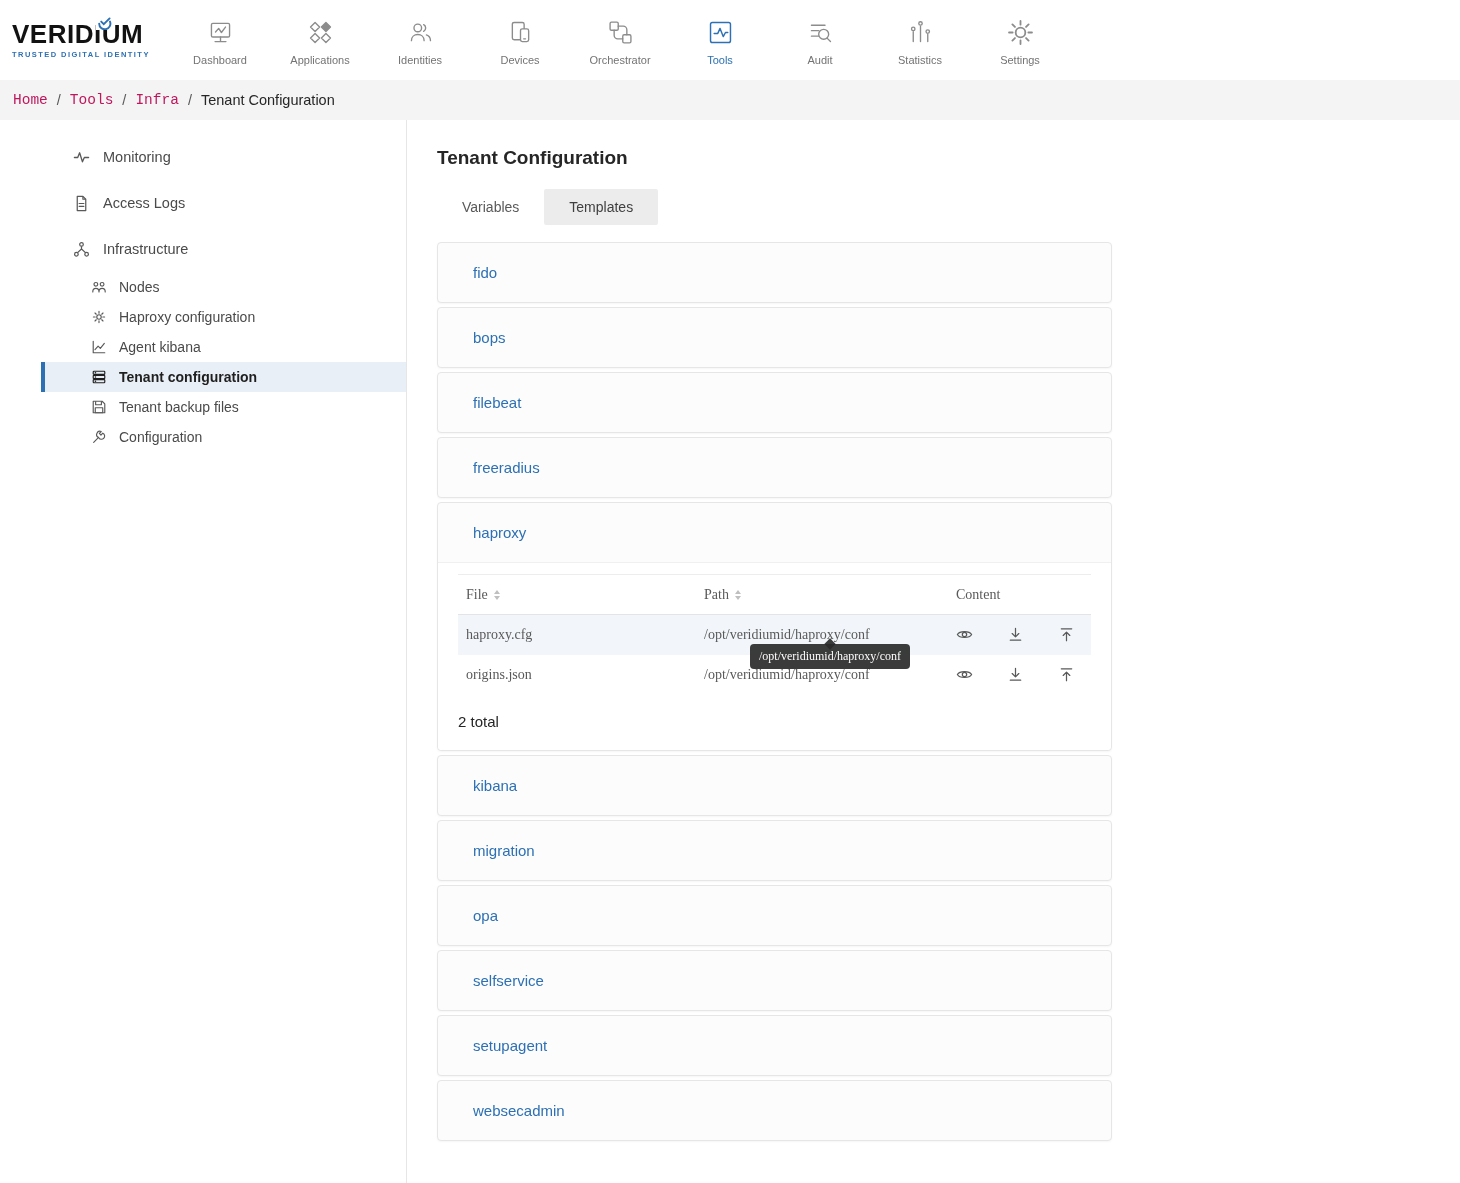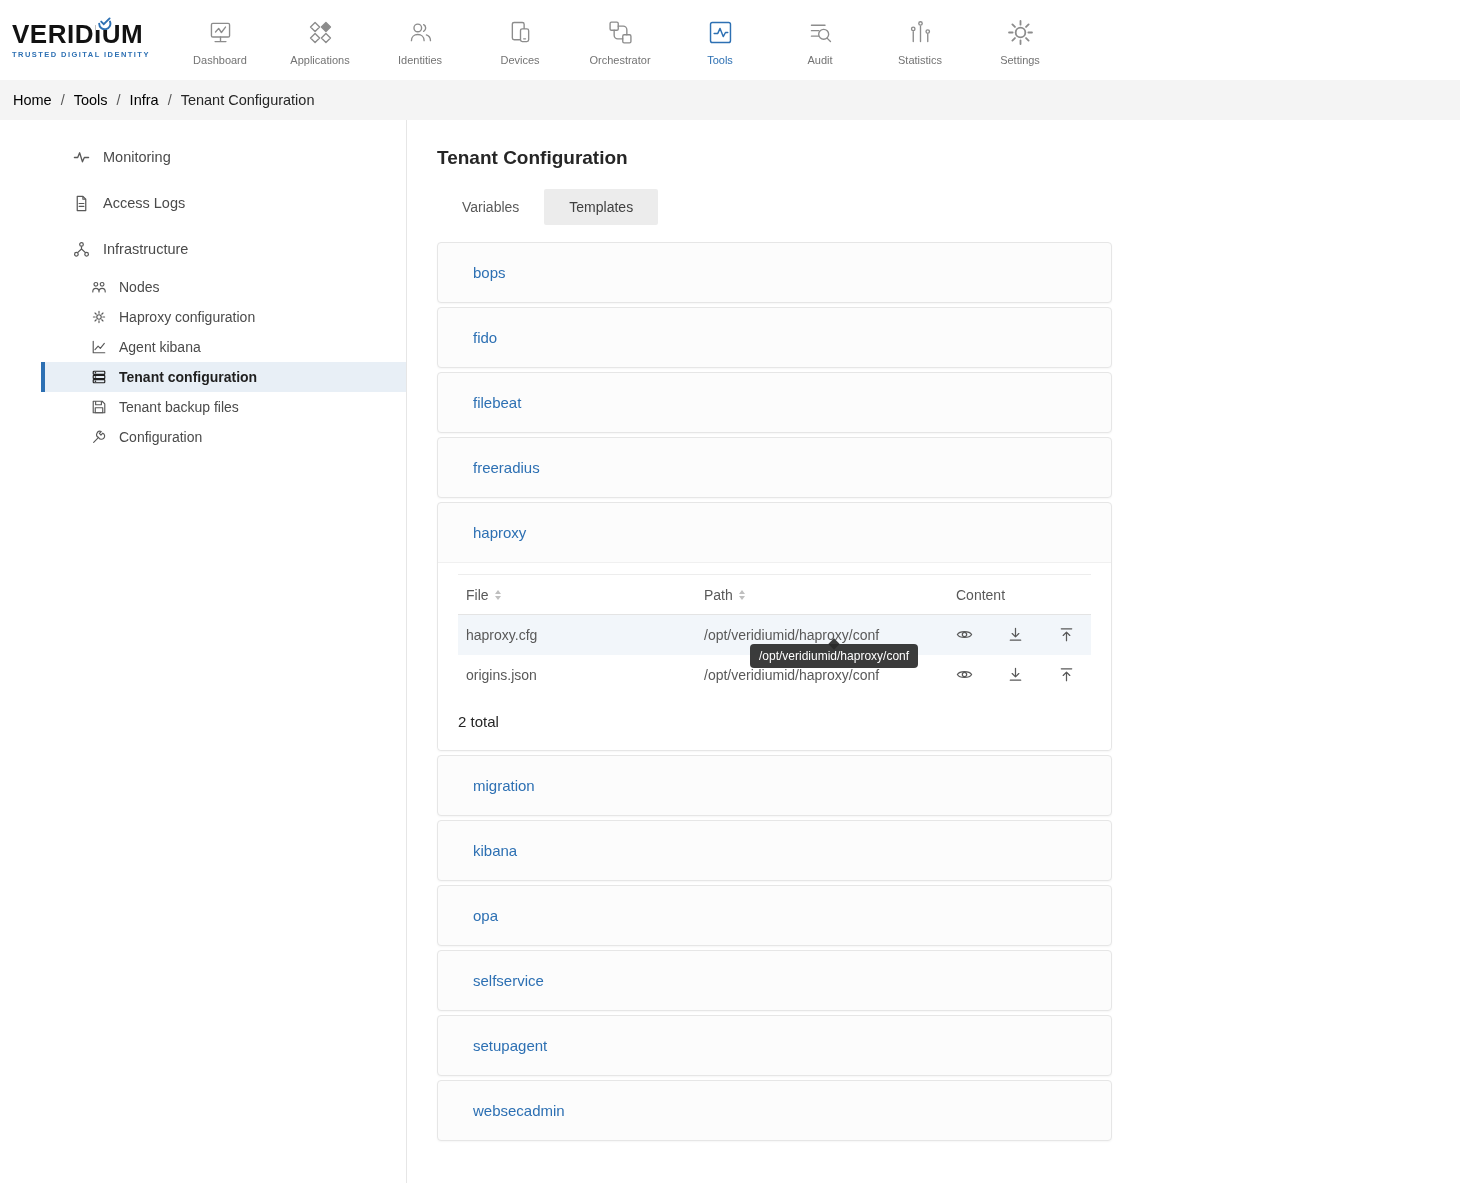--- a/index.html
+++ b/index.html
@@ -21,21 +21,21 @@
   .nav-item { width:100px; display:flex; flex-direction:column; align-items:center; gap:7px;
               color:#8c8c8c; font-size:11px; cursor:pointer; padding-top:4px; }
   .nav-item svg { width:29px; height:29px; display:block; }
   .nav-item .nav-label { color:#737373; }
   .nav-item.active { color:#2d70b3; }
   .nav-item.active .nav-label { color:#2d70b3; }
 
   
   .breadcrumb { height:40px; background:#f4f4f4; display:flex; align-items:center;
                 padding-left:13px; font-size:14.5px; gap:9px; color:#262626; }
-  .crumb-link { color:#000000; cursor:pointer; }
+  .crumb-link { color:#be185d; cursor:pointer;font-family:Liberation Mono, monospace; }
   .crumb-sep { color:#595959; }
   .crumb-current { color:#262626; }
 
   
   .layout { display:flex; align-items:stretch; }
   .sidebar { width:407px; min-height:1063px; border-right:1px solid #e6e6e6;
              padding-top:14px; flex-shrink:0;padding-left:41px; }
   .side-item { display:flex; align-items:center; gap:13px; height:46px; padding-left:32px;
                font-size:14.5px; color:#4a4a4a; cursor:pointer; }
   .side-item svg { width:17px; height:17px; flex-shrink:0; color:#595959; }
@@ -53,21 +53,21 @@
   .tab.active { background:#ececec; border-radius:2px; color:#404040; }
 
   .panels { width:675px; margin-top:17px; display:flex; flex-direction:column; gap:4px; padding-bottom:40px; }
   .panel { background:#fcfcfc; border:1px solid #e6e6e6; border-radius:4px;
            box-shadow:0 1px 2px rgba(0,0,0,0.04); }
   .panel-header { height:59px; display:flex; align-items:center; padding-left:35px; cursor:pointer; }
   .panel-label { color:#2d70b3; font-size:15px; }
 
   .panel.expanded .panel-body { background:#fff; border-top:1px solid #f0f0f0;
            border-radius:0 0 4px 4px; padding:11px 20px 20px 20px; }
-  .table-wrap { position:relative; }
+  .table-wrap { position:relative;font-family:Liberation Serif, serif; }
   table.tpl-table { width:100%; border-collapse:collapse; font-size:14px; color:#595959; }
   .tpl-table th { text-align:left; font-weight:normal; color:#595959; height:40px;
                   border-top:1px solid #ededed; border-bottom:1px solid #e4e4e4; cursor:pointer; }
   .tpl-table td { height:40px; }
   .tpl-table .col-file { width:245px; padding-left:8px; }
   .tpl-table td:first-child { padding-left:8px; }
   .tpl-table .col-path { width:252px; }
   .tpl-table tr.hovered td { background:#f2f6fa;margin-left:47px; }
   .th-inner { display:inline-flex; align-items:center; gap:6px; }
   .sorter { display:inline-flex; flex-direction:column; gap:2px; }
@@ -287,27 +287,27 @@
 
     <div class="tabs">
       <div class="tab">Variables</div>
       <div class="tab active">Templates</div>
     </div>
 
     <div class="panels">
 
       <div class="panel">
         <div class="panel-header">
+            <span class="panel-label">fido</span>
+          </div>
+      </div>
+
+      <div class="panel">
+        <div class="panel-header">
             <span class="panel-label">bops</span>
-          </div>
-      </div>
-
-      <div class="panel">
-        <div class="panel-header">
-            <span class="panel-label">fido</span>
           </div>
       </div>
 
       <div class="panel">
         <div class="panel-header">
             <span class="panel-label">filebeat</span>
           </div>
       </div>
 
       <div class="panel">
@@ -404,27 +404,27 @@
               </tbody>
             </table>
             <div class="tooltip">/opt/veridiumid/haproxy/conf</div>
           </div>
           <div class="total-text">2 total</div>
         </div>
       </div>
 
       <div class="panel">
         <div class="panel-header">
+            <span class="panel-label">kibana</span>
+          </div>
+      </div>
+
+      <div class="panel">
+        <div class="panel-header">
             <span class="panel-label">migration</span>
-          </div>
-      </div>
-
-      <div class="panel">
-        <div class="panel-header">
-            <span class="panel-label">kibana</span>
           </div>
       </div>
 
       <div class="panel">
         <div class="panel-header">
             <span class="panel-label">opa</span>
           </div>
       </div>
 
       <div class="panel">

